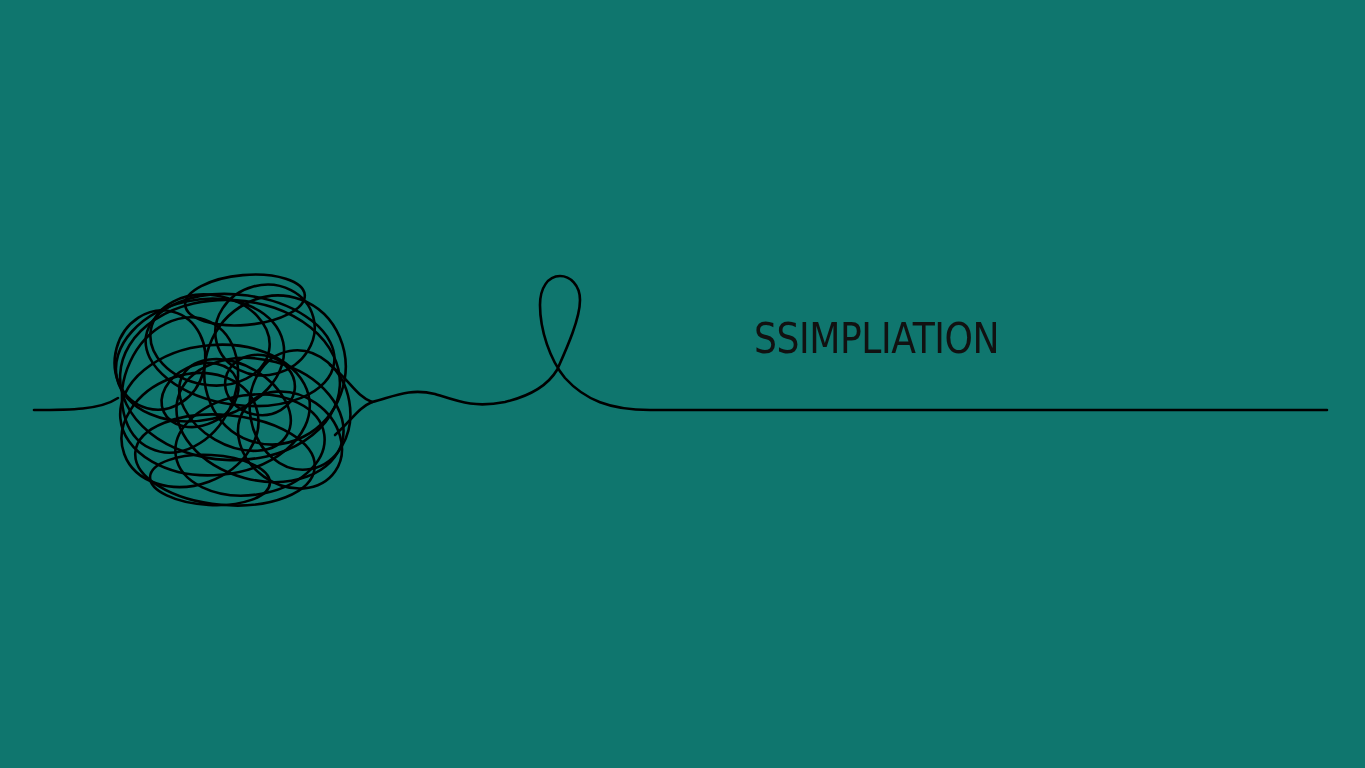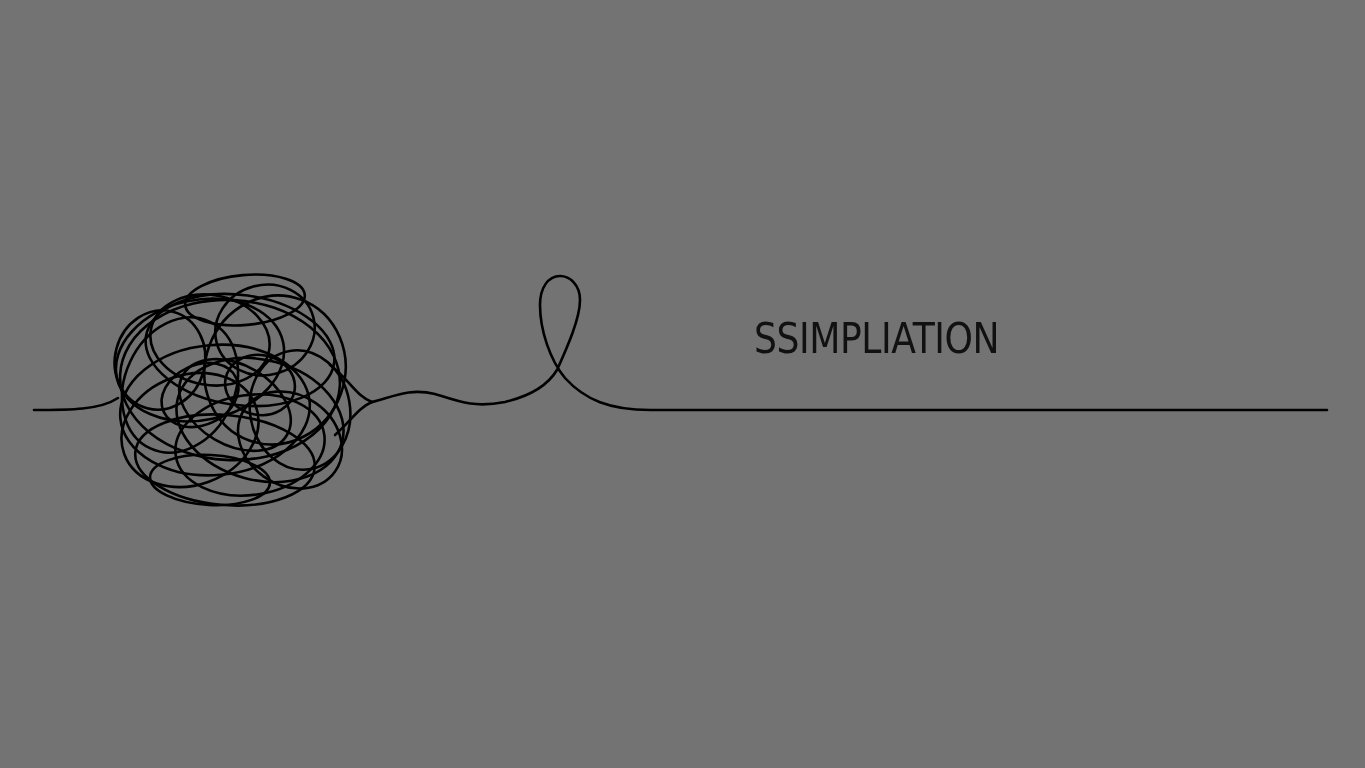--- a/index.html
+++ b/index.html
@@ -7,21 +7,21 @@
       padding: 0;
       width: 1365px;
       height: 768px;
       background: #ffffff;
       overflow: hidden;
     }
     .canvas {
       position: relative;
       width: 1365px;
       height: 768px;
-      background: #737373;
+      background: #0f766e;
     }
     .art {
       position: absolute;
       left: 0;
       top: 0;
       width: 1365px;
       height: 768px;
     }
     .label {
       position: absolute;

